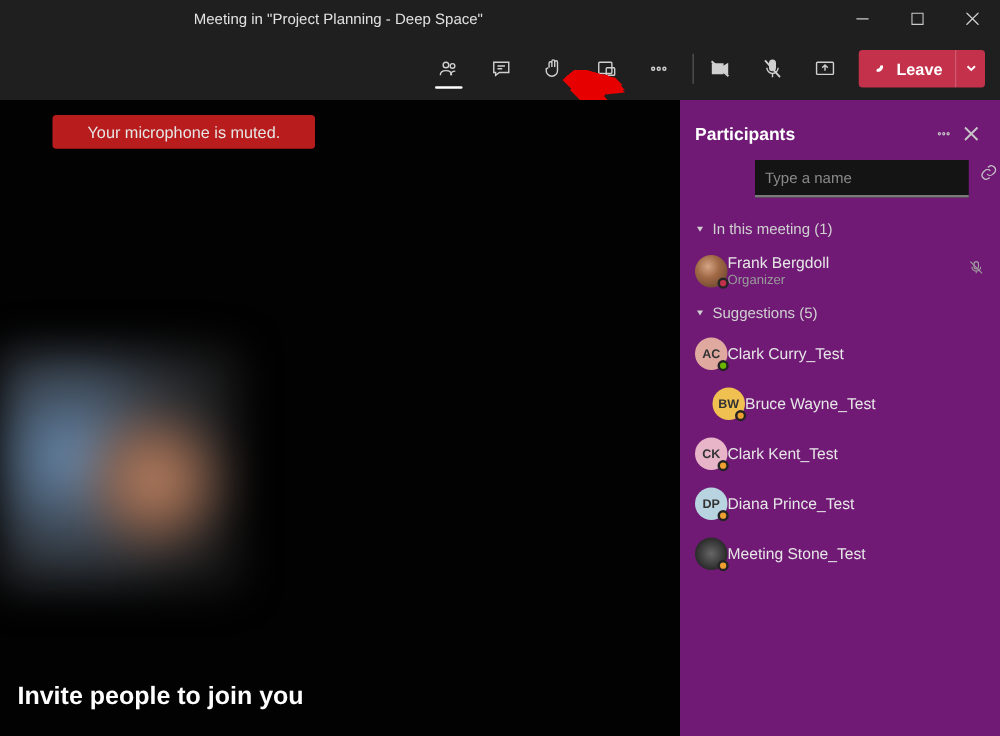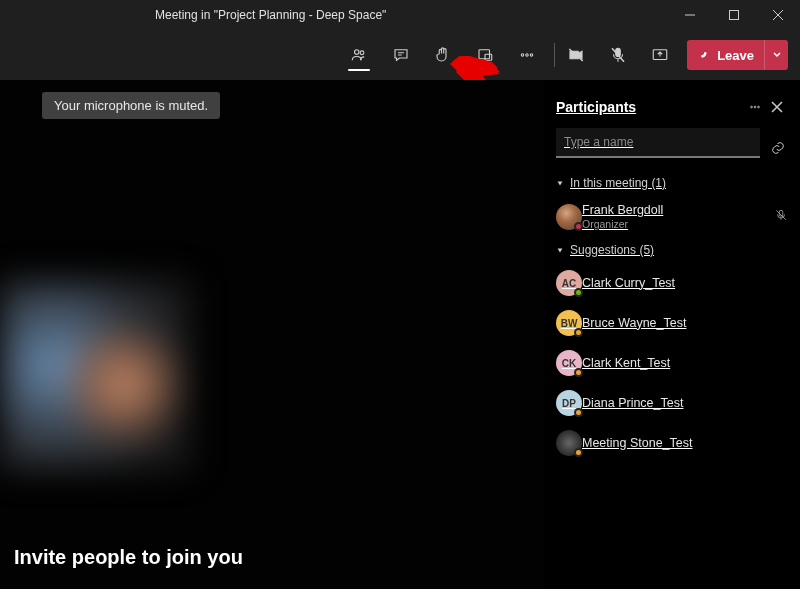--- a/index.html
+++ b/index.html
@@ -18,36 +18,36 @@
   .tool-btn svg { width: 18px; height: 18px; stroke: #d0d0d0; stroke-width: 1.5; fill: none; }
   .tool-sep { width: 1px; height: 24px; background: #555; }
   .leave-btn { display: flex; align-items: center; background: #c4314b; color: #fff; height: 30px; border-radius: 3px; overflow: hidden; }
   .leave-main { display: flex; align-items: flex-start; gap: 6px; padding: 0 10px; font-size: 13px; font-weight: 600; }
   .leave-main svg { width: 14px; height: 14px; fill: #fff; }
   .leave-chev { width: 24px; display: flex; align-items: center; justify-content: center; border-left: 1px solid rgba(255,255,255,0.2); align-self: stretch; }
   .leave-chev svg { width: 10px; height: 10px; stroke: #fff; stroke-width: 1.5; fill: none; }
   
   .content { position: absolute; top: 80px; left: 0; right: 0; bottom: 0; display: flex; }
   .main { flex: 1; position: relative; background: #020202; }
-  .tip { position: absolute; top: 12px; left: 42px; background: #404040; color: #e6e6e6; font-size: 13px; padding: 6px 12px; border-radius: 3px; }
+  .tip { position: absolute; top: 12px; left: 42px; background: #b91c1c; color: #e6e6e6; font-size: 13px; padding: 6px 28px; border-radius: 3px; }
   .video-tile { position: absolute; left: 0; top: 200px; width: 190px; height: 190px; border-radius: 4px; overflow: hidden; filter: blur(16px); }
   .video-tile::before { content:""; position:absolute; inset:0; background: radial-gradient(circle at 30% 45%, #6b8fb5 0%, #4a5d72 25%, #2d3238 50%, #1a1a1a 80%); }
   .video-tile::after { content:""; position:absolute; inset:0; background: radial-gradient(circle at 65% 55%, #c89070 0%, #8a5d46 18%, transparent 40%); }
   .invite { position: absolute; left: 14px; bottom: 20px; font-size: 20px; font-weight: 600; color: #fff; }
   
   .arrow { position: absolute; top: 56px; left: 440px; pointer-events: none; }
   .arrow svg { width: 60px; height: 60px; }
   
-  .panel { width: 256px; background: #000000; display: flex; flex-direction: column; position: relative; padding-top: 8px; text-decoration: underline; }
+  .panel { width: 256px; background: #701a75; display: flex; flex-direction: column; position: relative; padding-top: 8px; }
   .panel-hdr { display: flex; align-items: center; padding: 8px 12px 10px 12px; }
   .panel-title { font-size: 14px; font-weight: 700; flex: 1; }
   .panel-hdr-btn { width: 22px; height: 22px; display: flex; align-items: center; justify-content: center; color: #c8c8c8; }
   .panel-hdr-btn svg { width: 14px; height: 14px; stroke: #c8c8c8; stroke-width: 1.5; fill: none; }
   
-  .search-row { display: flex; align-items: flex-end; gap: 8px; padding: 0 12px 12px 12px; }
+  .search-row { display: flex; align-items: flex-start; gap: 8px; padding: 0 12px 12px 12px; margin-left: 48px; }
   .search-input { flex: 1; background: #141414; border: none; border-bottom: 2px solid #7a7a7a; color: #fff; font-size: 12px; padding: 7px 8px; outline: none; }
   .search-input::placeholder { color: #8a8a8a; }
   .link-btn { width: 20px; height: 20px; display: flex; align-items: center; justify-content: center; }
   .link-btn svg { width: 16px; height: 16px; stroke: #c8c8c8; stroke-width: 1.5; fill: none; }
   
   .section-hdr { display: flex; align-items: center; gap: 6px; padding: 6px 12px; font-size: 12px; color: #d0d0d0; }
   .section-hdr svg { width: 8px; height: 8px; fill: #d0d0d0; }
   
   .plist { padding: 0 12px; }
   .prow { display: flex; align-items: center; padding: 7px 0; }
@@ -238,21 +238,21 @@
       <span>Suggestions (5)</span>
     </div>
     <div class="plist" id="suggestions-list">
         <div class="prow">
           <div class="avatar" style="background: rgb(224, 169, 160); text-align: right;">AC<div class="status-dot" style="background: rgb(107, 183, 0);"></div></div>
           <div>
             <div class="pname">Clark Curry_Test</div>
           </div>
         </div>
         <div class="prow">
-          <div class="avatar" style="background: rgb(240, 192, 80);">BW<div class="status-dot" style="background: rgb(240, 160, 48);"></div></div>
+          <div class="avatar" style="background: rgb(240, 192, 80); margin-left: 14px;">BW<div class="status-dot" style="background: rgb(240, 160, 48);"></div></div>
           <div>
             <div class="pname">Bruce Wayne_Test</div>
           </div>
         </div>
         <div class="prow">
           <div class="avatar" style="background: rgb(232, 181, 200); text-align: right;">CK<div class="status-dot" style="background: rgb(240, 160, 48);"></div></div>
           <div>
             <div class="pname">Clark Kent_Test</div>
           </div>
         </div>

